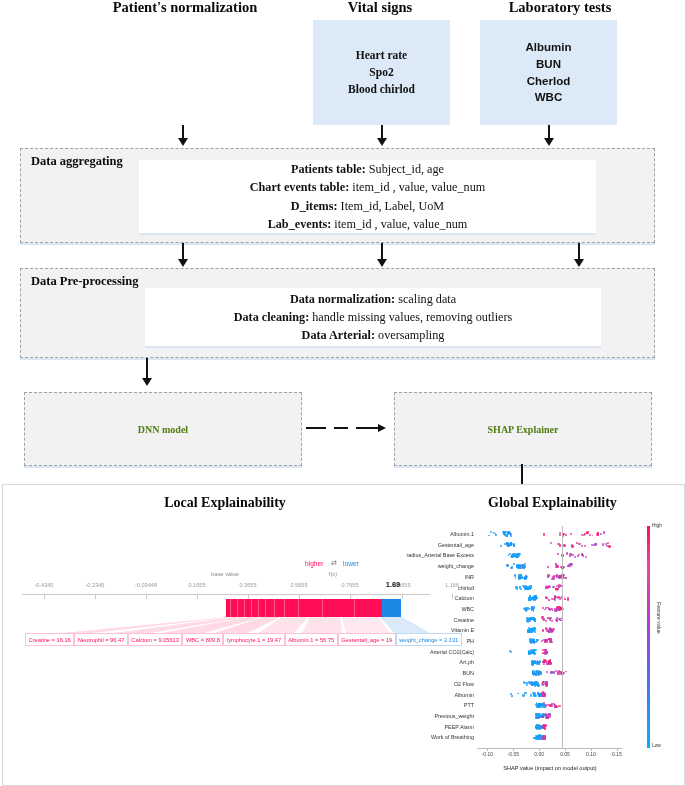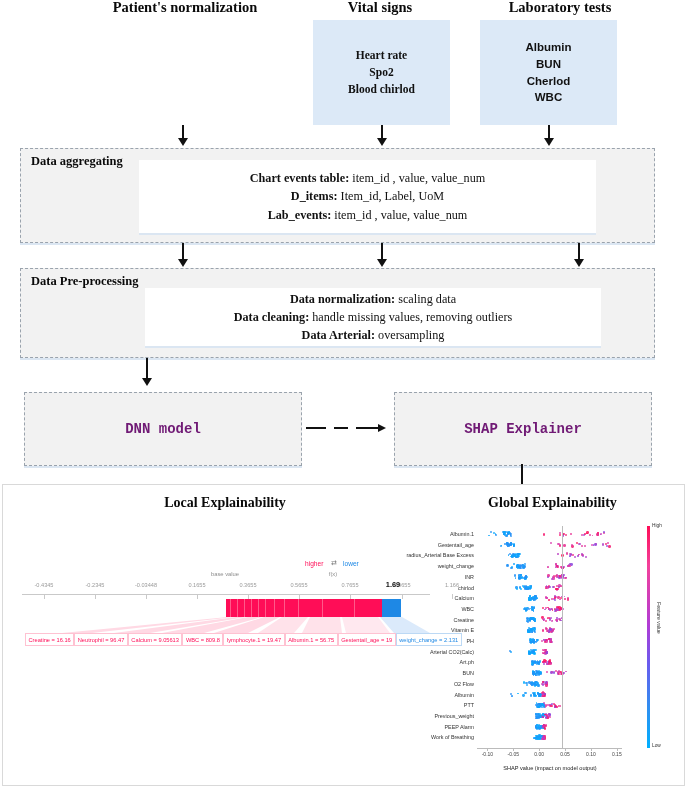--- a/index.html
+++ b/index.html
@@ -47,21 +47,21 @@
     font-family:"Liberation Serif",serif;
   }
   .whitecard .lines b{font-weight:bold;}
 
   .modelbox{
     position:absolute;background:#f2f2f2;border:1px dashed #9aa3ad;
     box-shadow:0 2px 0 0 #dbe6f2;
     display:flex;align-items:center;justify-content:center;
   }
   .modelbox span{
-    font-family:Liberation Mono, monospace;font-weight:bold;font-size:14px;color:#701a75;
+    font-family:Liberation Serif, serif;font-weight:bold;font-size:10px;color:#4d7c0f;
   }
 
   
   .arrow{position:absolute;}
   .arrow .shaft{position:absolute;background:#111;}
   .arrow .head{position:absolute;width:0;height:0;}
   .vhead{border-left:5px solid transparent;border-right:5px solid transparent;border-top:8px solid #111;}
   .rhead{border-top:4.5px solid transparent;border-bottom:4.5px solid transparent;border-left:8px solid #111;}
 
   
@@ -177,20 +177,23 @@
   <div class="arrow" style="left:544px;top:125px;width:10px;height:22px;">
     <div class="shaft" style="left:4px;top:0;width:1.6px;height:15px;"></div>
     <div class="head vhead" style="left:0;top:13px;"></div>
   </div>
 
   <div class="dashbox" style="left:20px;top:148px;width:633px;height:93px;">
     <div class="stage-label">Data aggregating</div>
   </div>
   <div class="whitecard" style="left:139px;top:160px;width:457px;height:73px;">
     <div class="lines">
+      <div>
+        <b>Patients table:</b><span> Subject_id, age</span>
+      </div>
       <div>
         <b>Chart events table:</b><span> item_id , value, value_num</span>
       </div>
       <div>
         <b>D_items:</b><span> Item_id, Label, UoM</span>
       </div>
       <div>
         <b>Lab_events:</b><span> item_id , value, value_num</span>
       </div>
     </div>

